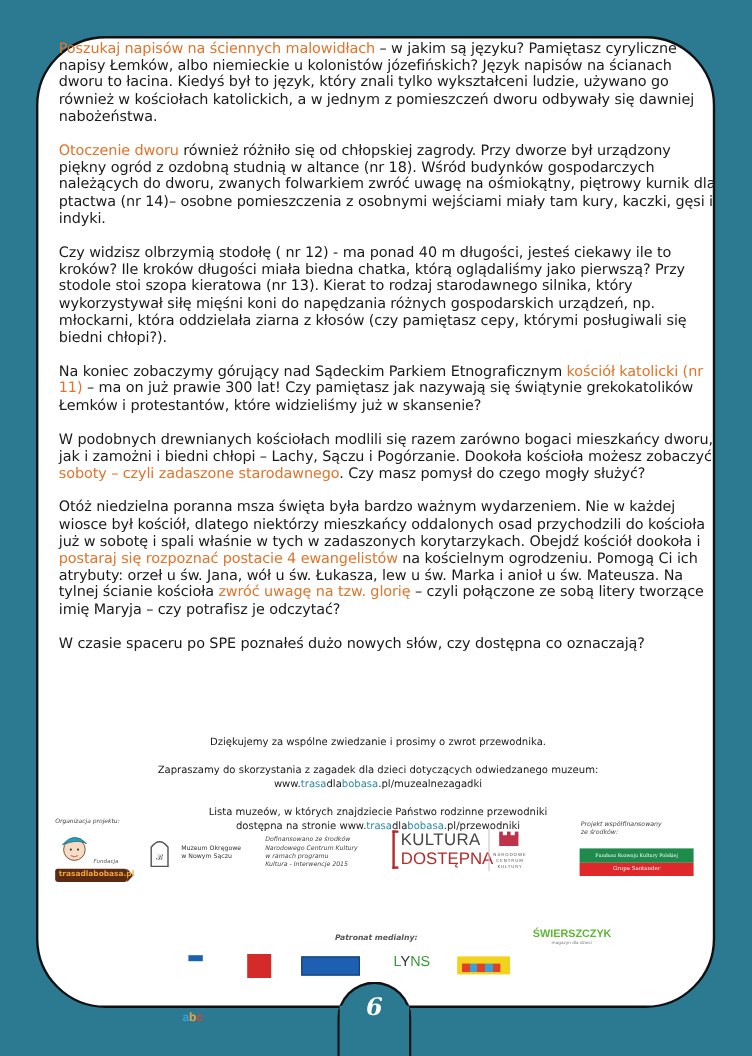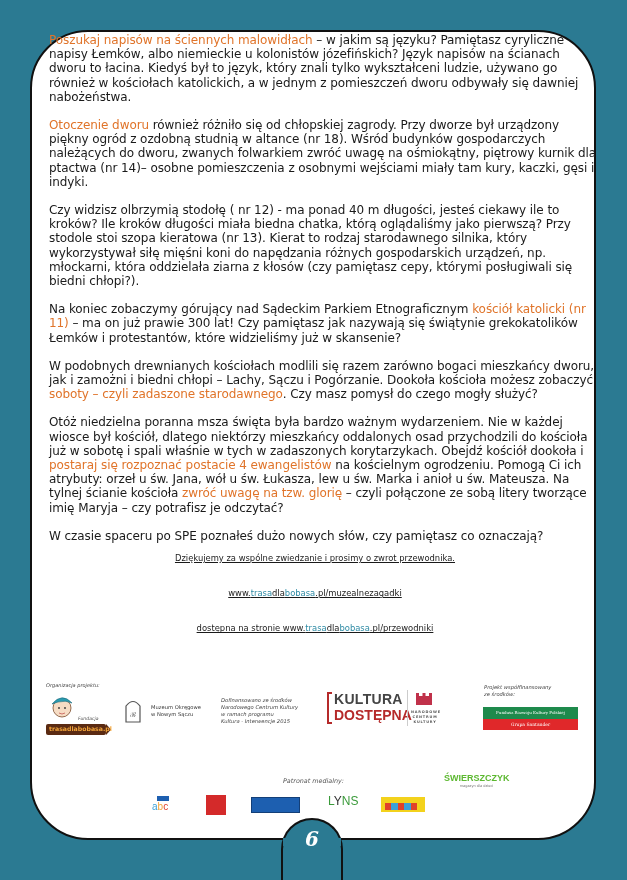--- a/index.html
+++ b/index.html
@@ -34,33 +34,33 @@
 <div class="tab-fill"></div>
 <div class="page-num">6</div>
 
 <div class="content" id="content" style="top:33px;">
     <p><span class="hl">Poszukaj napisów na ściennych malowidłach</span><span> – w jakim są języku? Pamiętasz cyryliczne napisy Łemków, albo niemieckie u kolonistów józefińskich? Język napisów na ścianach dworu to łacina. Kiedyś był to język, który znali tylko wykształceni ludzie, używano go również w kościołach katolickich, a w jednym z pomieszczeń dworu odbywały się dawniej nabożeństwa.</span></p>
     <p><span class="hl">Otoczenie dworu</span><span> również różniło się od chłopskiej zagrody. Przy dworze był urządzony piękny ogród z ozdobną studnią w altance (nr 18). Wśród budynków gospodarczych należących do dworu, zwanych folwarkiem zwróć uwagę na ośmiokątny, piętrowy kurnik dla ptactwa (nr 14)– osobne pomieszczenia z osobnymi wejściami miały tam kury, kaczki, gęsi i indyki.</span></p>
     <p><span>Czy widzisz olbrzymią stodołę ( nr 12) - ma ponad 40 m długości, jesteś ciekawy ile to kroków? Ile kroków długości miała biedna chatka, którą oglądaliśmy jako pierwszą? Przy stodole stoi szopa kieratowa (nr 13). Kierat to rodzaj starodawnego silnika, który wykorzystywał siłę mięśni koni do napędzania różnych gospodarskich urządzeń, np. młockarni, która oddzielała ziarna z kłosów (czy pamiętasz cepy, którymi posługiwali się biedni chłopi?).</span></p>
     <p><span>Na koniec zobaczymy górujący nad Sądeckim Parkiem Etnograficznym </span><span class="hl">kościół katolicki (nr 11)</span><span> – ma on już prawie 300 lat! Czy pamiętasz jak nazywają się świątynie grekokatolików Łemków i protestantów, które widzieliśmy już w skansenie?</span></p>
     <p><span>W podobnych drewnianych kościołach modlili się razem zarówno bogaci mieszkańcy dworu, jak i zamożni i biedni chłopi – Lachy, Sączu i Pogórzanie. Dookoła kościoła możesz zobaczyć </span><span class="hl">soboty – czyli zadaszone starodawnego</span><span>. Czy masz pomysł do czego mogły służyć?</span></p>
     <p><span>Otóż niedzielna poranna msza święta była bardzo ważnym wydarzeniem. Nie w każdej wiosce był kościół, dlatego niektórzy mieszkańcy oddalonych osad przychodzili do kościoła już w sobotę i spali właśnie w tych w zadaszonych korytarzykach. Obejdź kościół dookoła i </span><span class="hl">postaraj się rozpoznać postacie 4 ewangelistów</span><span> na kościelnym ogrodzeniu. Pomogą Ci ich atrybuty: orzeł u św. Jana, wół u św. Łukasza, lew u św. Marka i anioł u św. Mateusza. Na tylnej ścianie kościoła </span><span class="hl">zwróć uwagę na tzw. glorię</span><span> – czyli połączone ze sobą litery tworzące imię Maryja – czy potrafisz je odczytać?</span></p>
-    <p><span>W czasie spaceru po SPE poznałeś dużo nowych słów, czy pamiętasz co oznaczają?</span></p>
+    <p><span>W czasie spaceru po SPE poznałeś dużo nowych słów, czy dostępna co oznaczają?</span></p>
   </div>
 
-<div class="centered" style="top:552px;text-decoration:underline;">
+<div class="centered" style="top:612px;">
   <p>Dziękujemy za wspólne zwiedzanie i prosimy o zwrot przewodnika.</p>
   <p style="margin-bottom:10px;">
-    <br>
+    <span>Zapraszamy do skorzystania z zagadek dla dzieci dotyczących odwiedzanego muzeum:</span><br>
     <span>
       <span>www.</span><span class="teal">trasa</span><span>dla</span><span class="teal">bobasa</span><span>.pl/muzealnezagadki</span>
     </span>
   </p>
   <p>
-    <br>
+    <span>Lista muzeów, w których znajdziecie Państwo rodzinne przewodniki</span><br>
     <span>dostępna na stronie www.</span><span><span class="teal">trasa</span><span>dla</span><span class="teal">bobasa</span><span>.pl/przewodniki</span></span>
   </p>
 </div>
 
 <div class="orgs-label" style="left:46px; top:682px;">Organizacja projektu:</div>
 
 <div class="logo" style="left:44px; top:692px; width:70px; height:46px;">
   <svg width="70" height="46">
     <circle cx="18" cy="16" r="9" fill="#f6dcc4" stroke="#7a4a2a" stroke-width="0.8"></circle>
     <path d="M8 12 Q18 0 28 11 Q22 8 14 10 Z" fill="#2a9bb0" stroke="#1f6a7a" stroke-width="0.6"></path>
@@ -85,21 +85,21 @@
   </div>
 </div>
 
 <div class="logo small-it" style="left:221px; top:697px; width:100px;">
   <div>Dofinansowano ze środków</div>
   <div>Narodowego Centrum Kultury</div>
   <div>w ramach programu</div>
   <div>Kultura - Interwencje 2015</div>
 </div>
 
-<div class="logo" style="left:327px; top:690px; width:115px; height:40px;font-weight:bold;">
+<div class="logo" style="left:327px; top:690px; width:115px; height:40px;">
   <div style="position:absolute; left:0; top:2px; width:5px; height:32px; border:2px solid #b52a2a; border-right:none; box-sizing:border-box;"></div>
   <div style="position:absolute; left:7px; top:1px; font-size:14px; line-height:16px; color:#444; font-family:'Liberation Sans', sans-serif; letter-spacing:0.3px;">KULTURA</div>
   <div style="position:absolute; left:7px; top:17px; font-size:14px; line-height:16px; color:#b52a2a; font-family:'Liberation Sans', sans-serif;">DOSTĘPNA</div>
   <div style="position:absolute; left:80px; top:0; width:1px; height:36px; background:#ccc;"></div>
   <svg style="position:absolute; left:88px; top:2px;" width="18" height="14">
     <rect x="1" y="4" width="16" height="9" fill="#c0314a"></rect>
     <rect x="1" y="1" width="3" height="4" fill="#c0314a"></rect>
       <rect x="7.5" y="1" width="3" height="4" fill="#c0314a"></rect>
       <rect x="14" y="1" width="3" height="4" fill="#c0314a"></rect>
   </svg>
@@ -112,25 +112,25 @@
 
 <div class="logo small-it" style="left:484px; top:684px; width:100px;">
   <div>Projekt współfinansowany</div>
   <div>ze środków:</div>
 </div>
 <div class="logo" style="left:483px; top:707px; width:95px; height:24px;">
   <div style="height:12px; background:#1e8a4c; color:#fff; font-size:4px; line-height:12px; text-align:center; font-family:'DejaVu Serif', serif;">Fundusz Rozwoju Kultury Polskiej</div>
   <div style="height:11px; background:#e0282a; color:#fff; font-size:4.5px; line-height:11px; text-align:center; font-family:'DejaVu Serif', serif;">Grupa Santander</div>
 </div>
 
-<div style="position:absolute; left:0; width:627px; top:777px; text-align:center; font-size:6.4px; font-style:italic; font-weight:normal; color:#555;">Patronat medialny:</div>
+<div style="position:absolute; left:0; width:627px; top:777px; text-align:center; font-size:6.4px; font-style:italic; font-weight:bold; color:#555;">Patronat medialny:</div>
 
 <div class="logo" style="left:152px; top:796px; width:24px; height:18px;">
   <div style="width:12px; height:5px; background:#1d5fb0; margin-left:5px;"></div>
-  <div style="font-size:10px; font-weight:normal; line-height:11px; color:#3aa0d8; font-family:'Liberation Sans', sans-serif;">a<span style="color:#f2a43a">b</span><span style="color:#e0402a">c</span></div>
+  <div style="font-size:10px; font-weight:bold; line-height:11px; color:#3aa0d8; font-family:'Liberation Sans', sans-serif;margin-top:42px;">a<span style="color:#f2a43a">b</span><span style="color:#e0402a">c</span></div>
 </div>
 <div class="logo" style="left:206px; top:795px; width:20px; height:20px; background:#d42a2a;"></div>
 <div class="logo" style="left:251px; top:797px; width:47px; height:14px; background:#1d5fb0; border:1px solid #133f78;"></div>
 <div class="logo" style="left:328px; top:794px; width:36px; height:20px; font-size:12px; font-weight:normal; color:#3a9a3a; font-family:'Liberation Sans', sans-serif;">L<span style="color:#333">Y</span>NS</div>
 <div class="logo" style="left:381px; top:797px; width:44px; height:15px; background:#f3d21c;">
   <div style="position:absolute; left:4px; top:6px; width:32px; height:7px; background:linear-gradient(90deg,#e0402a 0 20%,#3aa0d8 20% 40%,#e0402a 40% 60%,#3aa0d8 60% 80%,#e0402a 80%);"></div>
 </div>
 <div class="logo" style="left:444px; top:773px; width:65px; height:20px; text-align:center;">
   <div style="font-size:9px; font-weight:bold; color:#5cb830; line-height:11px; font-family:'Liberation Sans', sans-serif;">ŚWIERSZCZYK</div>
   <div style="font-size:3.5px; color:#777;">magazyn dla dzieci</div>

